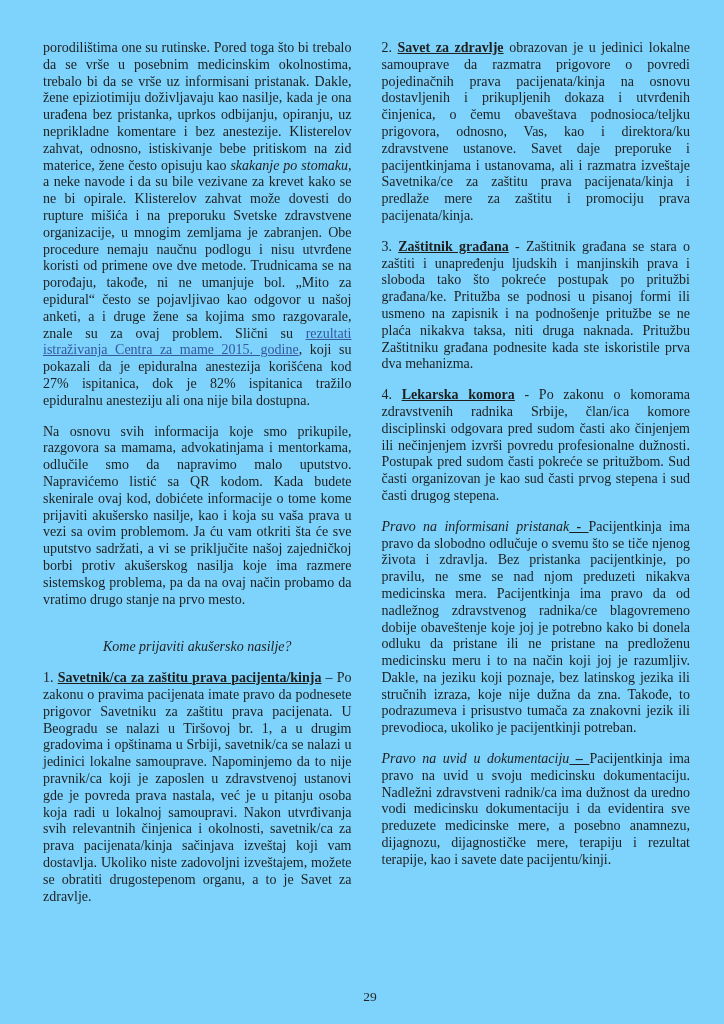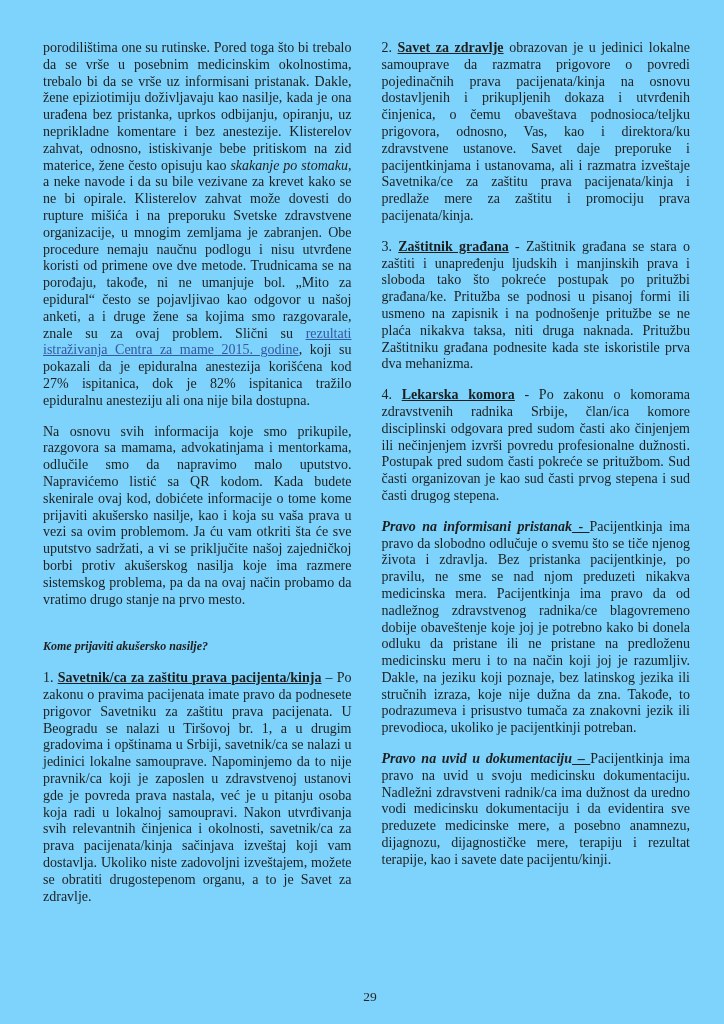--- a/index.html
+++ b/index.html
@@ -29,31 +29,31 @@
     min-width: 0;
     text-align: justify;
     font-size: 14px;
     line-height: 16.8px;
     hyphens: none;
   }
   .block-paragraph {
     margin: 0 0 14px 0;
   }
   .block-heading {
-    font-size: 12px;
+    font-size: 14px;
     font-weight: 700;
     font-style: italic;
     margin: 30px 0 15px 0;
     line-height: 17px;
-    text-align: left;
+    text-align: center;
   }
   .run-normal { font-weight: 400; font-style: normal; }
   .run-bold { font-weight: 700; text-decoration: underline; }
   .run-italic { font-style: italic; }
-  .run-bolditalic { font-weight: 700; font-style: italic; }
+  .run-bolditalic { font-weight: 400; font-style: italic; }
   a.run-link {
     color: var(--link-color, #35589f);
     text-decoration: underline;
     cursor: pointer;
   }
   .page-number {
     position: absolute;
     bottom: 19px;
     left: 8px;
     width: 100%;

